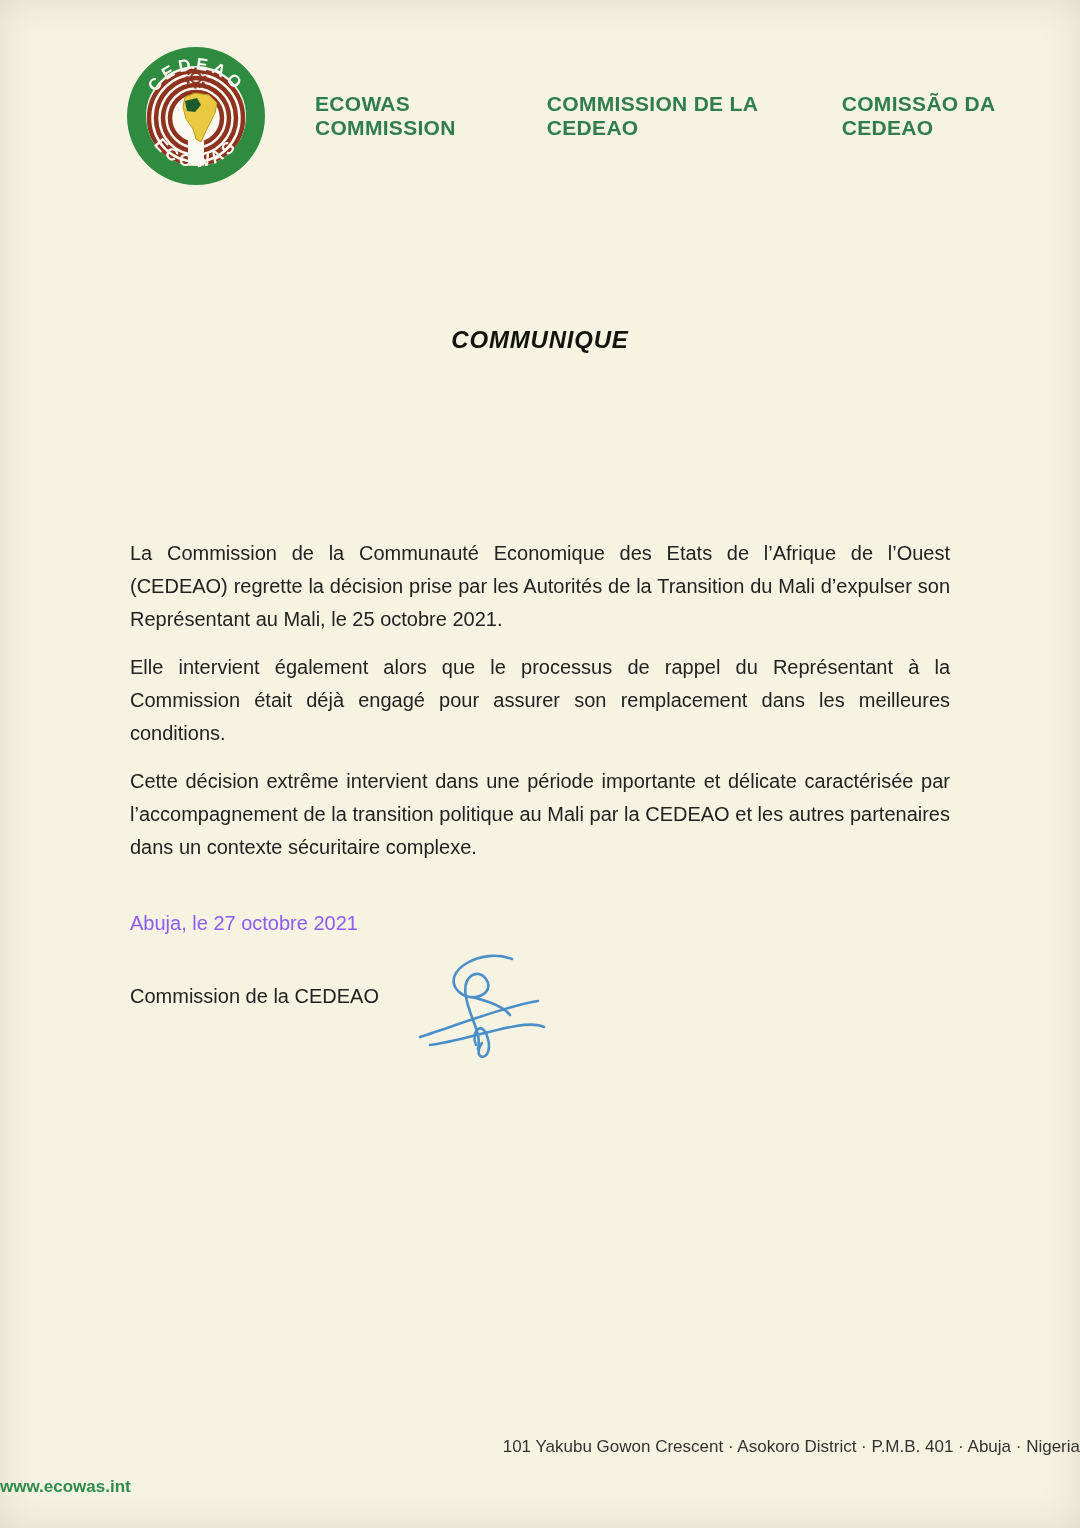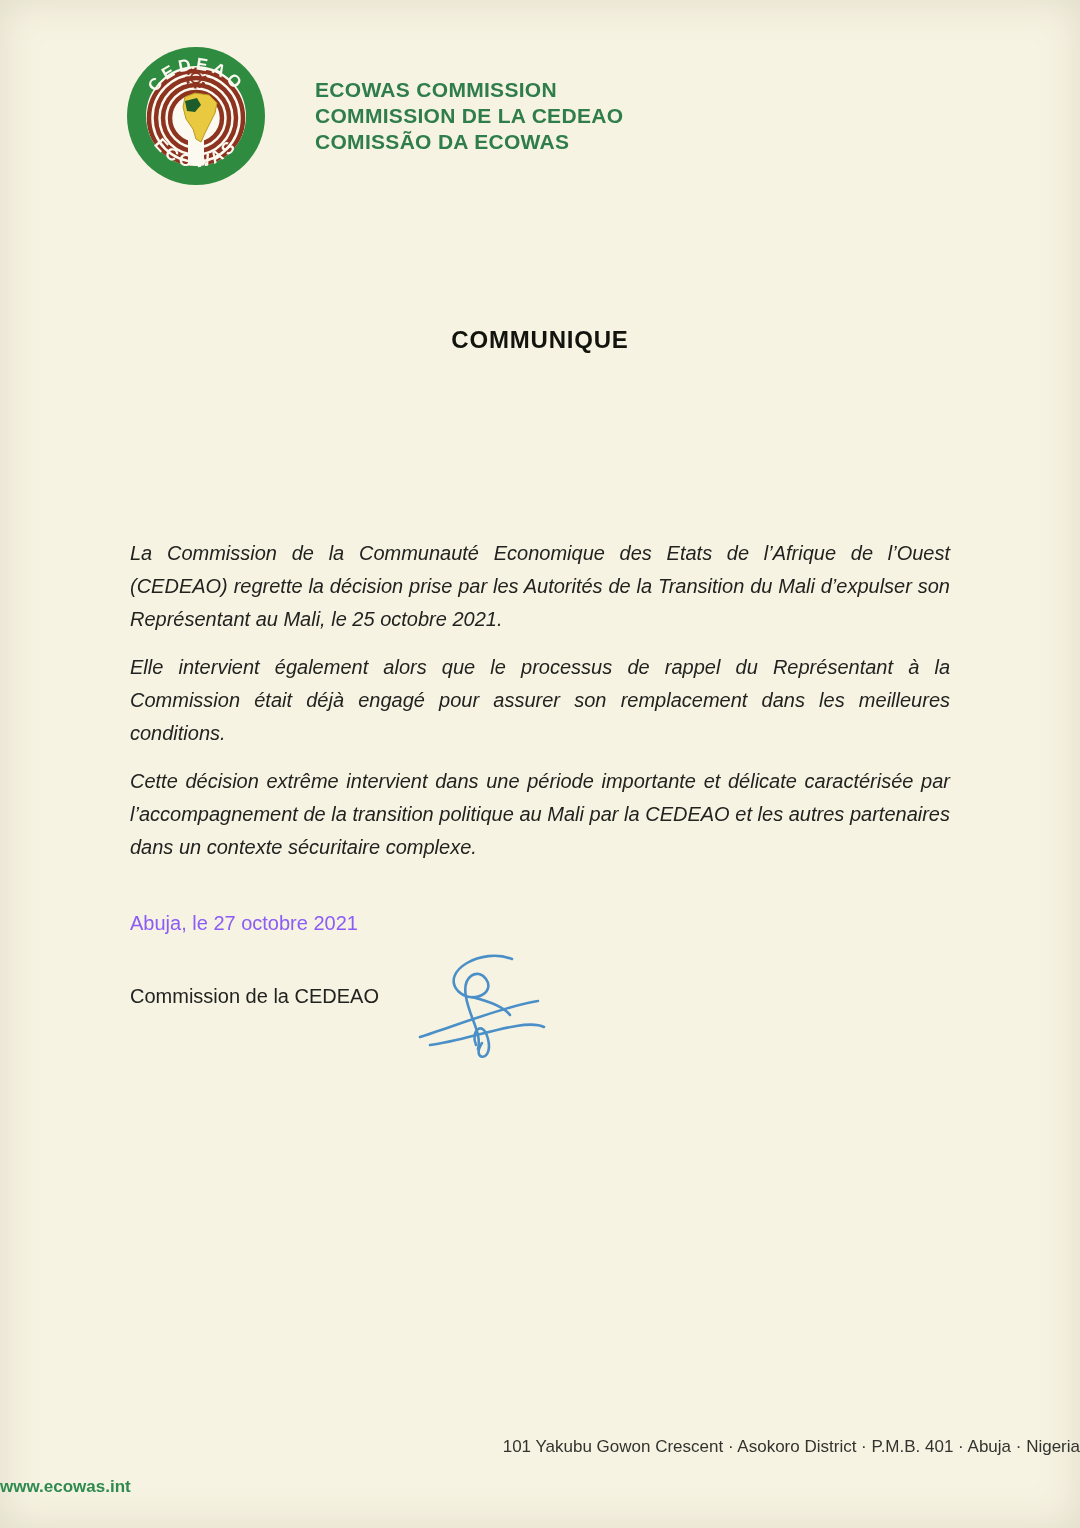--- a/index.html
+++ b/index.html
@@ -13,40 +13,41 @@
     color:#1e1e1c;
     overflow:hidden;
     box-shadow:inset 0 0 40px rgba(120,110,90,0.18);
   }
   
   .letterhead {
     position:absolute; top:45px; left:125px;
     display:flex; align-items:center; gap:48px;
   }
   .logo-wrap { width:142px; height:142px; flex:0 0 auto; }
-  .org-names { display:flex; flex-direction:column; gap:2px; }
+  .org-names { display:flex; flex-direction:row; gap:2px; }
   .org-line {
     font-size:21px; font-weight:bold; line-height:24px;
     color:#2f7d4a; letter-spacing:0.3px;
   }
   
   .doc-title {
     position:absolute; top:326px; left:0; width:100%;
     text-align:center;
     font-size:24px; font-weight:bold; letter-spacing:0.8px;
     color:#14140f;
+    font-style:italic;
   }
   
   .doc-body {
     position:absolute; top:537px; left:130px; width:820px;
     font-size:20px; line-height:33px;
     text-align:justify;
     color:#222220;
   }
-  .doc-body p { margin-bottom:15px;font-style:italic; }
+  .doc-body p { margin-bottom:15px; }
   .date-line {
     position:absolute; top:912px; left:130px;
     font-size:20px; color:#8b5cf6;
   }
   .signatory-line {
     position:absolute; top:985px; left:130px;
     font-size:20px; color:#222220;
   }
   .signature {
     position:absolute; top:945px; left:412px;
@@ -105,21 +106,21 @@
           <textPath href="#topArc" startOffset="50%" text-anchor="middle">CEDEAO</textPath>
         </text>
         <text font-family="Liberation Sans, sans-serif" font-size="17" font-weight="bold" fill="#fcfaf0" letter-spacing="4">
           <textPath href="#botArc" startOffset="50%" text-anchor="middle">ECOWAS</textPath>
         </text>
       </svg>
     </div>
     <div class="org-names">
       <div class="org-line">ECOWAS COMMISSION</div>
       <div class="org-line">COMMISSION DE LA CEDEAO</div>
-      <div class="org-line">COMISSÃO DA ECOWAS</div>
+      <div class="org-line">COMISSÃO DA CEDEAO</div>
     </div>
   </header>
 
   <h1 class="doc-title">COMMUNIQUE</h1>
 
   <main class="doc-body">
     <p>La Commission de la Communauté Economique des Etats de l’Afrique de l’Ouest (CEDEAO) regrette la décision prise par les Autorités de la Transition du Mali d’expulser son Représentant au Mali, le 25 octobre 2021.</p>
     <p>Elle intervient également alors que le processus de rappel du Représentant à la Commission était déjà engagé pour assurer son remplacement dans les meilleures conditions.</p>
     <p>Cette décision extrême intervient dans une période importante et délicate caractérisée par l’accompagnement de la transition politique au Mali par la CEDEAO et les autres partenaires dans un contexte sécuritaire complexe.</p>
   </main>

